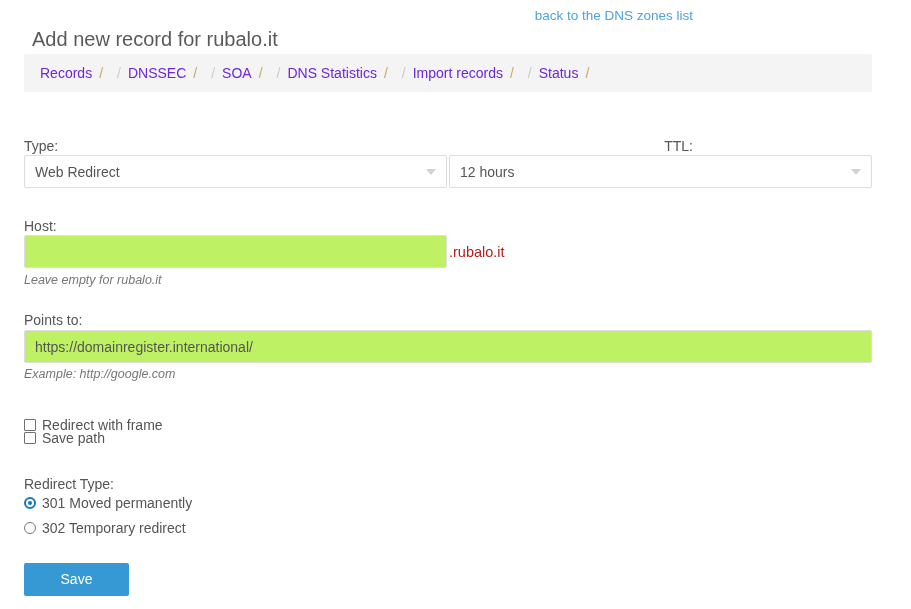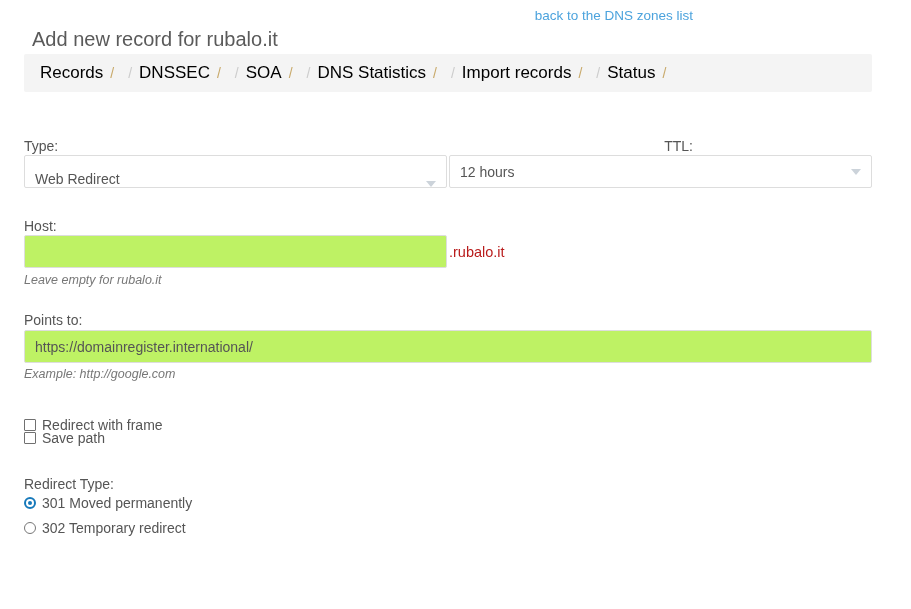--- a/index.html
+++ b/index.html
@@ -56,22 +56,22 @@
     width: 848px;
     height: 38px;
     box-sizing: border-box;
     background: #f4f4f4;
     border-radius: 2px;
     display: flex;
     align-items: center;
     padding: 0 16px;
   }
   .crumb-link {
-    color: #000000;
-    font-size: 17px;
+    color: #6d28d9;
+    font-size: 14px;
     text-decoration: none;
     white-space: nowrap;
     cursor: pointer;
   }
   .crumb-sep {
     color: #c8a96a;
     font-size: 14px;
     padding: 0 1px;
     margin: 0 6px;
     user-select: none;
@@ -127,21 +127,20 @@
     border-right: 5px solid transparent;
     border-top: 6px solid #ccd3da;
     margin-left: 8px;
     flex: 0 0 auto;
   }
 
   #type-select {
     left: 24px;
     top: 155px;
     width: 423px;
-    align-items: flex-end;
   }
   #ttl-select {
     left: 449px;
     top: 155px;
     width: 423px;
   }
 
   .row-host-label {
     position: absolute;
     left: 24px;
@@ -360,14 +359,15 @@
   <label class="radio-row" id="radio-301-row">
     <span class="rbox selected"></span>
     <span class="radio-label">301 Moved permanently</span>
   </label>
 
   <label class="radio-row" id="radio-302-row">
     <span class="rbox"></span>
     <span class="radio-label">302 Temporary redirect</span>
   </label>
 
+  <button id="save-button">Save</button>
 
 </div>
 
 </body></html>

